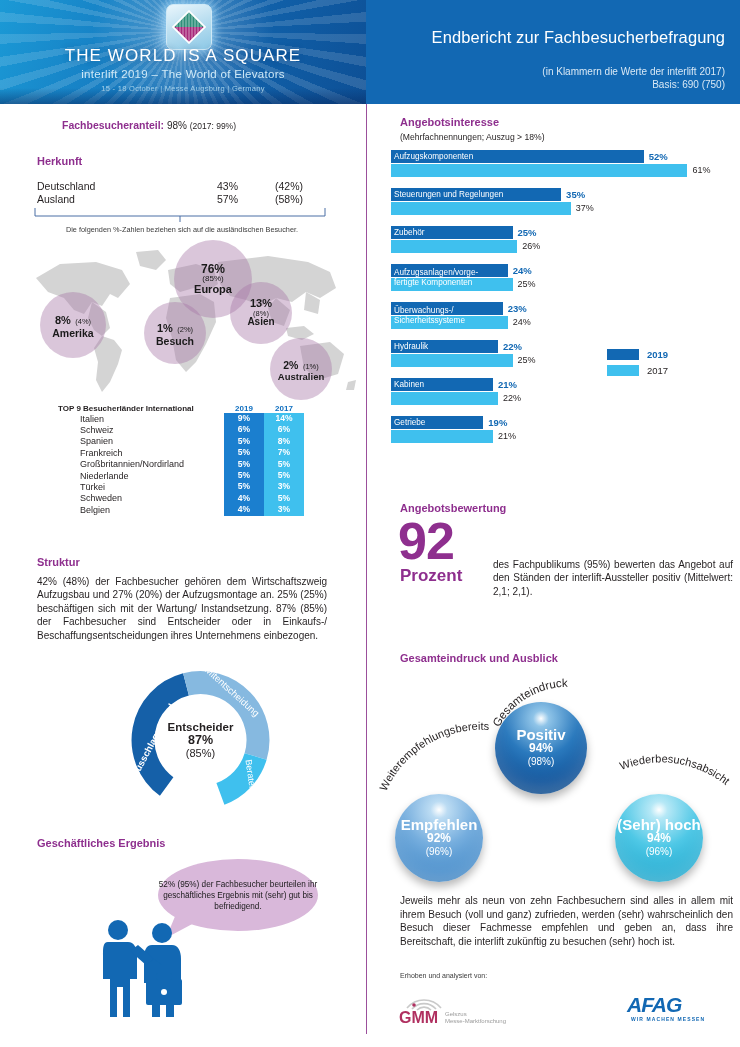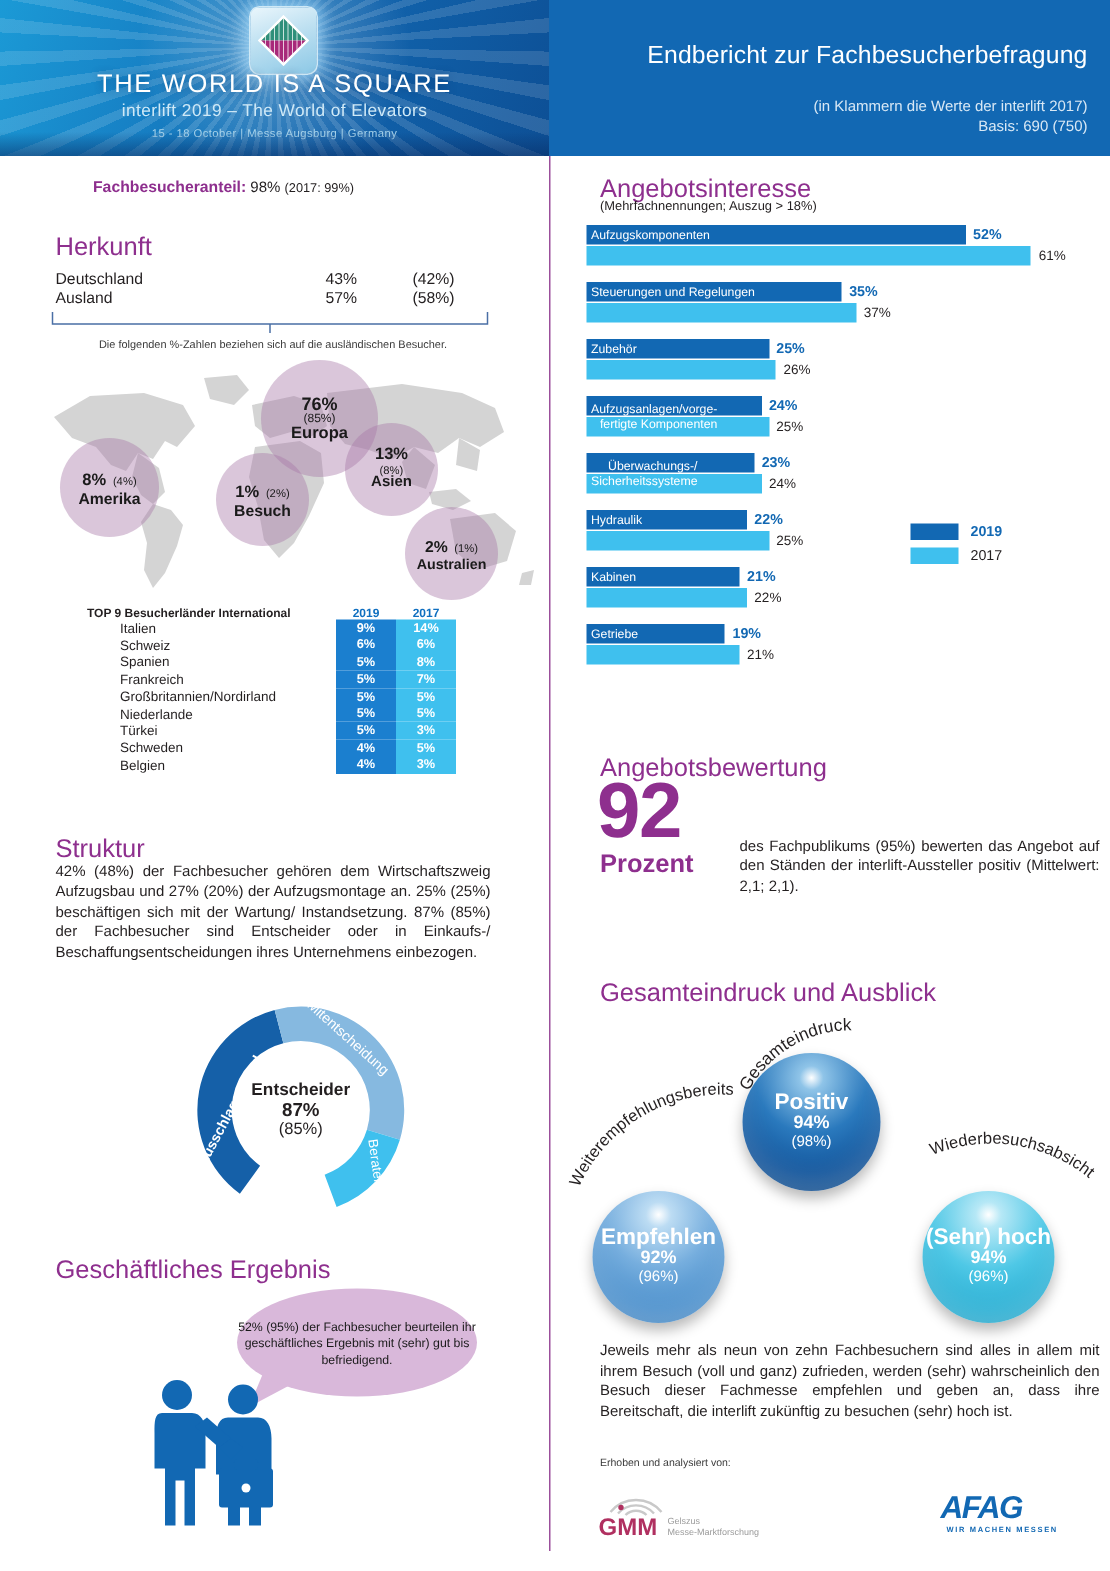--- a/index.html
+++ b/index.html
@@ -62,21 +62,21 @@
   .hdr-right .rsub{
     position:absolute;right:15px;top:66px;color:#d8e8f5;font-size:10px;text-align:right;line-height:12.5px;
   }
 
   
   .divider{position:absolute;left:366px;top:104px;width:1px;height:930px;background:#9b4f9b;}
 
   .col-left{position:absolute;left:0;top:104px;width:366px;height:943px;}
   .col-right{position:absolute;left:367px;top:104px;width:373px;height:943px;}
 
-  .h-purple{color:#8e2f8e;font-weight:normal;font-size:17px;}
+  .h-purple{color:#8e2f8e;font-weight:bold;font-size:11px;}
 
   
   .fb-line{position:absolute;left:37px;top:15px;font-size:10px;padding-left:25px;}
   .fb-line b{color:#8e2f8e;font-size:10.5px;}
   .fb-small{font-size:8.5px;}
 
   
   .herkunft-h{position:absolute;left:37px;top:51px;}
   .hk-table{position:absolute;left:37px;top:76px;width:290px;font-size:10.5px;line-height:13px;}
   .hk-row{display:flex;}
@@ -131,21 +131,21 @@
     display:flex;align-items:center;justify-content:center;text-align:center;
   }
   .bubble-speech p{margin:0;font-size:8.2px;line-height:11px;color:#1a1a1a;}
   .people{position:absolute;left:90px;top:813px;width:120px;height:110px;}
 
   
   .ai-h{position:absolute;left:33px;top:12px;}
   .ai-sub{position:absolute;left:33px;top:28px;font-size:8.6px;color:#231f20;}
 
   .barchart{position:absolute;left:24px;top:46px;width:345px;}
-  .bargroup{position:relative;height:38px;text-align:right;}
+  .bargroup{position:relative;height:38px;}
   .bar19{position:absolute;left:0;top:0;height:13px;background:#1268b3;}
   .bar17{position:absolute;left:0;top:14px;height:13px;background:#3fc0ee;}
   .bar-label{
     position:absolute;left:3px;top:0;height:27px;display:flex;align-items:center;
     color:#ffffff;font-size:8.2px;line-height:9.4px;white-space:pre-line;
     pointer-events:none;
   }
   .bar-label.one{height:13px;}
   .v19{position:absolute;top:0;height:13px;line-height:13px;color:#1268b3;font-weight:bold;font-size:9.5px;}
   .v17{position:absolute;top:14px;height:13px;line-height:13px;color:#231f20;font-size:9px;}

